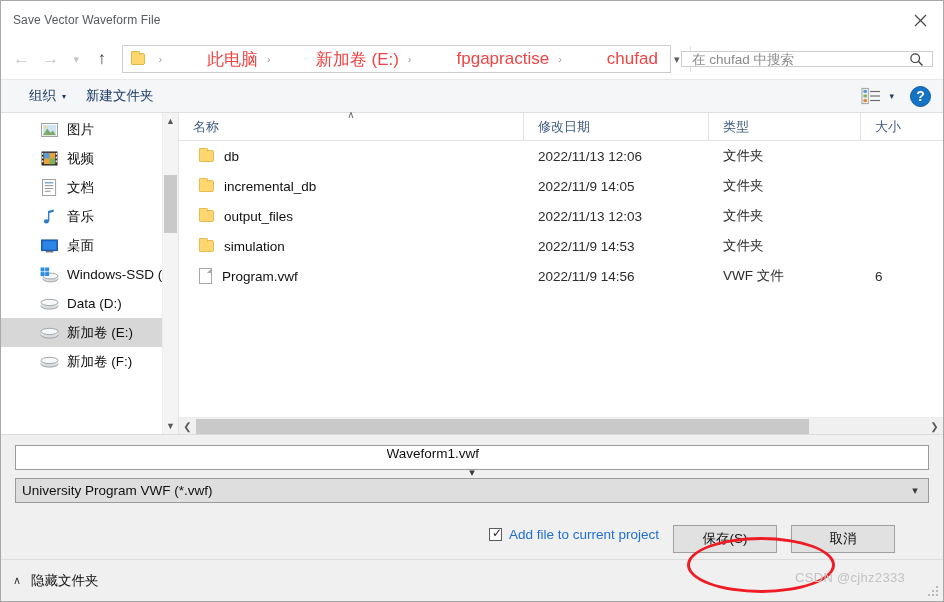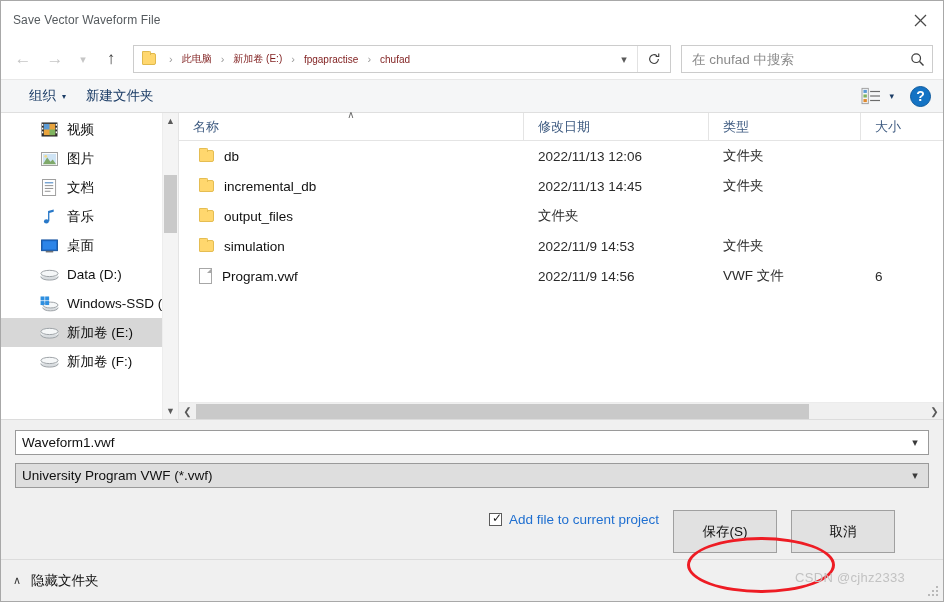--- a/index.html
+++ b/index.html
@@ -69,22 +69,22 @@
     border-radius: 1px 2px 2px 1px;
     position: relative; flex: 0 0 auto;
   }
   .crumb-folder:before {
     content: ""; position: absolute; left: -1px; top: -3px;
     width: 7px; height: 3px;
     background: #ffd76e; border: 1px solid #e0b94c; border-bottom: none;
     border-radius: 1px 2px 0 0;
   }
   .crumb {
-    font-size: 10px; color: #7f1d1d;
-    white-space: nowrap; padding: 0 2px;
+    font-size: 17px; color: #ef4444;
+    white-space: nowrap; padding: 0 2px; margin-left: 36px;
   }
   .crumb-sep {
     font-size: 11px; color: #9a9a9a;
     padding: 0 7px; user-select: none;
   }
   .crumb-spacer { flex: 1 1 auto; min-width: 4px; }
   .crumb-chevron {
     width: 26px; height: 26px; flex: 0 0 auto;
     display: flex; align-items: center; justify-content: center;
     color: #5a5a5a; font-size: 11px;
@@ -93,21 +93,21 @@
     width: 1px; height: 26px; background: #e2e2e2; flex: 0 0 auto;
   }
   .refresh-btn {
     width: 32px; height: 26px; flex: 0 0 auto;
     display: flex; align-items: center; justify-content: center;
     color: #3f3f3f;
   }
 
   .searchbox {
     flex: 0 0 252px;
-    height: 28px;
+    height: 16px;
     border: 1px solid #cccccc;
     background: #ffffff;
     display: flex; align-items: center;
     margin-left: 6px;
   }
   .searchbox input {
     flex: 1; border: none; outline: none;
     font-size: 13.5px; color: #1f1f1f;
     padding-left: 10px; background: transparent;
     font-family: inherit;
@@ -289,21 +289,21 @@
     text-align: right; padding-right: 8px;
     font-size: 13.5px; color: #101010;
   }
   .combo {
     flex: 1 1 auto;
     height: 25px;
     border: 1px solid #9a9a9a;
     display: flex; align-items: center;
     min-width: 0;
   }
-  .combo.editable { background: #ffffff; }
+  .combo.editable { background: #ffffff; flex-direction: column; }
   .combo.readonly { background: #dedede; }
   .combo-value {
     flex: 1; font-size: 13.5px; color: #101010;
     padding-left: 6px; border: none; outline: none;
     background: transparent; font-family: inherit;
     min-width: 0;
   }
   .combo-arrow {
     width: 26px; height: 23px;
     display: flex; align-items: center; justify-content: center;
@@ -327,21 +327,21 @@
   }
   .chk-box .tick {
     position: absolute; left: 2px; top: -2px;
     font-size: 12px; color: #1a1a1a; line-height: 13px;
   }
   .chk-label {
     font-size: 13.5px; color: #1f6fd0;
     line-height: 19px; max-width: 160px;
   }
   .btn {
-    width: 104px; height: 43px;
+    width: 104px; height: 28px;
     border: 1px solid #a0a0a0;
     background: #e1e1e1;
     font-size: 13.5px; color: #101010;
     display: flex; align-items: center; justify-content: center;
     margin-left: 14px; flex: 0 0 auto;
   }
 
   .bottombar {
     height: 42px; flex: 0 0 42px;
     background: #f0f0f0;
@@ -458,50 +458,50 @@
     <div class="help-btn">?</div>
   </div>
 
   <div class="body">
 
     <div class="sidebar">
       <div class="sb-list">
 
         <div class="sb-item">
           <span class="sb-ico">
+            <svg width="17" height="14" viewBox="0 0 18 15" aria-hidden="true">
+              <rect x="0.5" y="0.5" width="17" height="14" fill="#ffffff" stroke="#9a9a9a"></rect>
+              <rect x="2" y="2" width="14" height="11" fill="#cfe4f5"></rect>
+              <path d="M2 13 L6.5 6 L10 10.5 L12.5 8 L16 13 Z" fill="#7fa96a"></path>
+              <circle cx="5" cy="4.6" r="1.5" fill="#f2d98a"></circle>
+            </svg>
+          </span>
+          <span class="sb-label">图片</span>
+        </div>
+
+        <div class="sb-item">
+          <span class="sb-ico">
             <svg width="17" height="15" viewBox="0 0 18 16" aria-hidden="true">
               <rect x="0.5" y="0.5" width="17" height="15" fill="#2b2b2b"></rect>
               <rect x="3" y="2" width="12" height="12" fill="#e8a33d"></rect>
               <rect x="3" y="2" width="6" height="6" fill="#5b9bd5"></rect>
               <rect x="9" y="8" width="6" height="6" fill="#7fb45f"></rect>
               <rect x="1" y="2" width="1.4" height="2" fill="#ffffff"></rect>
               <rect x="1" y="6" width="1.4" height="2" fill="#ffffff"></rect>
               <rect x="1" y="10" width="1.4" height="2" fill="#ffffff"></rect>
               <rect x="15.6" y="2" width="1.4" height="2" fill="#ffffff"></rect>
               <rect x="15.6" y="6" width="1.4" height="2" fill="#ffffff"></rect>
               <rect x="15.6" y="10" width="1.4" height="2" fill="#ffffff"></rect>
             </svg>
           </span>
           <span class="sb-label">视频</span>
         </div>
 
         <div class="sb-item">
           <span class="sb-ico">
-            <svg width="17" height="14" viewBox="0 0 18 15" aria-hidden="true">
-              <rect x="0.5" y="0.5" width="17" height="14" fill="#ffffff" stroke="#9a9a9a"></rect>
-              <rect x="2" y="2" width="14" height="11" fill="#cfe4f5"></rect>
-              <path d="M2 13 L6.5 6 L10 10.5 L12.5 8 L16 13 Z" fill="#7fa96a"></path>
-              <circle cx="5" cy="4.6" r="1.5" fill="#f2d98a"></circle>
-            </svg>
-          </span>
-          <span class="sb-label">图片</span>
-        </div>
-
-        <div class="sb-item">
-          <span class="sb-ico">
             <svg width="15" height="17" viewBox="0 0 16 18" aria-hidden="true">
               <rect x="0.5" y="0.5" width="14" height="17" fill="#ffffff" stroke="#9a9a9a"></rect>
               <line x1="3" y1="4" x2="12" y2="4" stroke="#3f7fc1" stroke-width="1.1"></line>
               <line x1="3" y1="7" x2="12" y2="7" stroke="#8a8a8a" stroke-width="1"></line>
               <line x1="3" y1="10" x2="12" y2="10" stroke="#8a8a8a" stroke-width="1"></line>
               <line x1="3" y1="13" x2="9" y2="13" stroke="#8a8a8a" stroke-width="1"></line>
             </svg>
           </span>
           <span class="sb-label">文档</span>
         </div>
@@ -519,48 +519,48 @@
 
         <div class="sb-item">
           <span class="sb-ico">
             <svg width="17" height="14" viewBox="0 0 18 15" aria-hidden="true">
               <rect x="0.5" y="1" width="17" height="11.5" fill="#1f6fd0" stroke="#13519c"></rect>
               <rect x="2" y="2.5" width="14" height="8.5" fill="#2d85e8"></rect>
               <rect x="5" y="12.8" width="8" height="1.6" fill="#6f7276"></rect>
             </svg>
           </span>
           <span class="sb-label">桌面</span>
-        </div>
-
-        <div class="sb-item">
-          <span class="sb-ico">
-            <svg width="19" height="13" viewBox="0 0 20 13" aria-hidden="true">
-              <ellipse cx="10" cy="9" rx="9" ry="3.4" fill="#d9dde0" stroke="#9a9fa3"></ellipse>
-              <rect x="1" y="5.4" width="18" height="3.6" fill="#eceff1"></rect>
-              <ellipse cx="10" cy="5.4" rx="9" ry="3.3" fill="#f5f7f8" stroke="#9a9fa3"></ellipse>
-            </svg>
-          </span>
-          <span class="sb-label">Data (D:)</span>
         </div>
 
         <div class="sb-item">
           <span class="sb-ico">
             <svg width="19" height="16" viewBox="0 0 20 17" aria-hidden="true">
               <ellipse cx="11" cy="12.6" rx="8" ry="3.2" fill="#d9dde0" stroke="#9a9fa3"></ellipse>
               <rect x="3" y="9.4" width="16" height="3.4" fill="#eceff1"></rect>
               <ellipse cx="11" cy="9.6" rx="8" ry="3.1" fill="#f5f7f8" stroke="#9a9fa3"></ellipse>
               <rect x="0.5" y="0.5" width="4.2" height="4.2" fill="#2e8fe0"></rect>
               <rect x="5.4" y="0.5" width="4.2" height="4.2" fill="#2e8fe0"></rect>
               <rect x="0.5" y="5.4" width="4.2" height="4.2" fill="#2e8fe0"></rect>
               <rect x="5.4" y="5.4" width="4.2" height="4.2" fill="#2e8fe0"></rect>
             </svg>
           </span>
           <span class="sb-label">Windows-SSD (</span>
         </div>
 
+        <div class="sb-item">
+          <span class="sb-ico">
+            <svg width="19" height="13" viewBox="0 0 20 13" aria-hidden="true">
+              <ellipse cx="10" cy="9" rx="9" ry="3.4" fill="#d9dde0" stroke="#9a9fa3"></ellipse>
+              <rect x="1" y="5.4" width="18" height="3.6" fill="#eceff1"></rect>
+              <ellipse cx="10" cy="5.4" rx="9" ry="3.3" fill="#f5f7f8" stroke="#9a9fa3"></ellipse>
+            </svg>
+          </span>
+          <span class="sb-label">Data (D:)</span>
+        </div>
+
         <div class="sb-item selected">
           <span class="sb-ico">
             <svg width="19" height="13" viewBox="0 0 20 13" aria-hidden="true">
               <ellipse cx="10" cy="9" rx="9" ry="3.4" fill="#d9dde0" stroke="#9a9fa3"></ellipse>
               <rect x="1" y="5.4" width="18" height="3.6" fill="#eceff1"></rect>
               <ellipse cx="10" cy="5.4" rx="9" ry="3.3" fill="#f5f7f8" stroke="#9a9fa3"></ellipse>
             </svg>
           </span>
           <span class="sb-label">新加卷 (E:)</span>
         </div>
@@ -612,30 +612,31 @@
           <div class="cell date">2022/11/13 12:06</div>
           <div class="cell type">文件夹</div>
           <div class="cell size"></div>
         </div>
 
         <div class="row">
           <div class="cell name">
             <span class="folder-ico"></span>
             <span>incremental_db</span>
           </div>
-          <div class="cell date">2022/11/13 14:45</div>
+          <div class="cell date">2022/11/9 14:05</div>
           <div class="cell type">文件夹</div>
           <div class="cell size"></div>
         </div>
 
         <div class="row">
           <div class="cell name">
             <span class="folder-ico"></span>
             <span>output_files</span>
           </div>
+          <div class="cell date">2022/11/13 12:03</div>
           <div class="cell type">文件夹</div>
           <div class="cell size"></div>
         </div>
 
         <div class="row">
           <div class="cell name">
             <span class="folder-ico"></span>
             <span>simulation</span>
           </div>
           <div class="cell date">2022/11/9 14:53</div>

